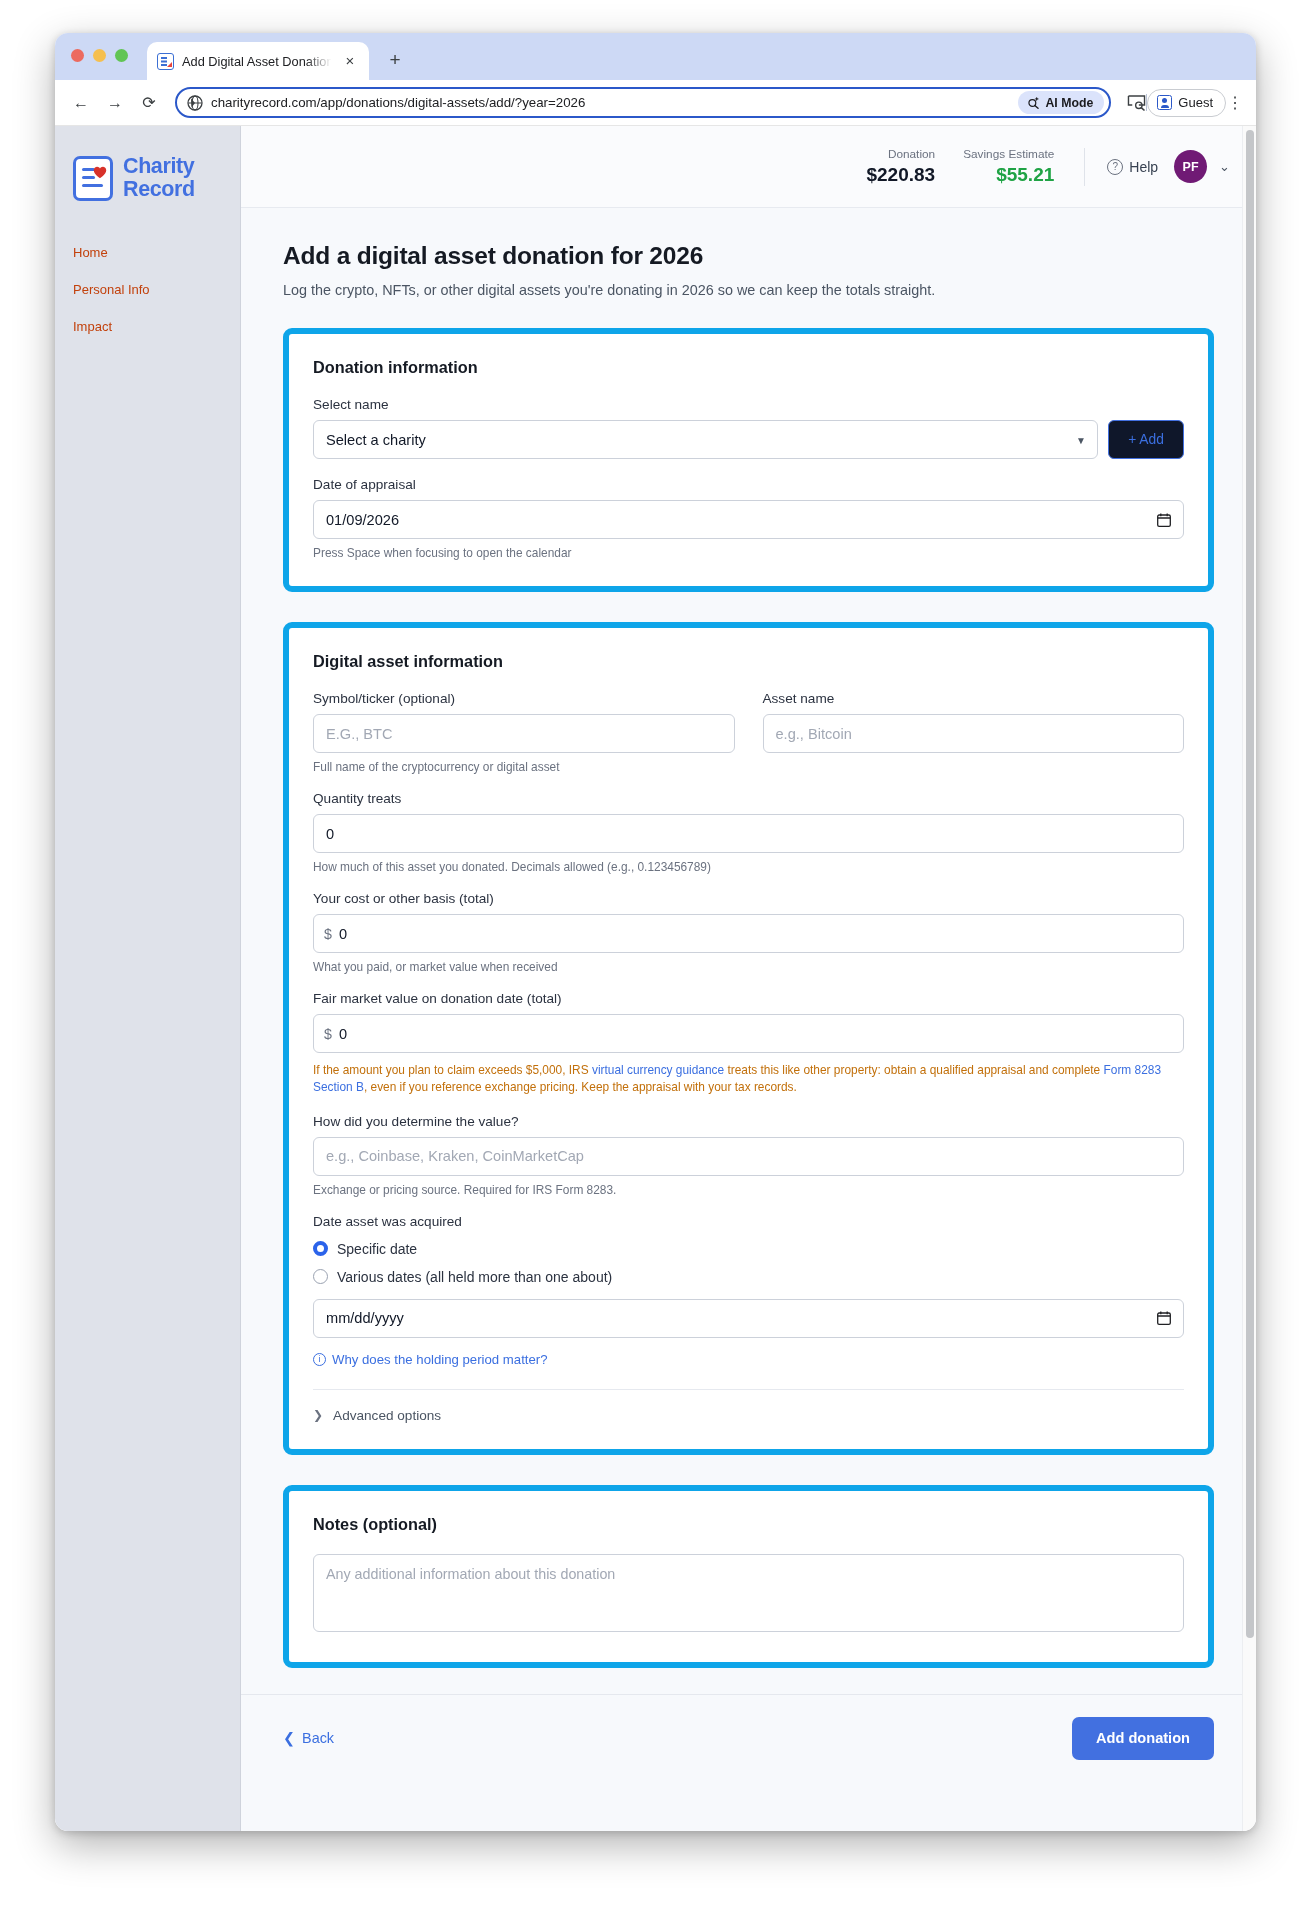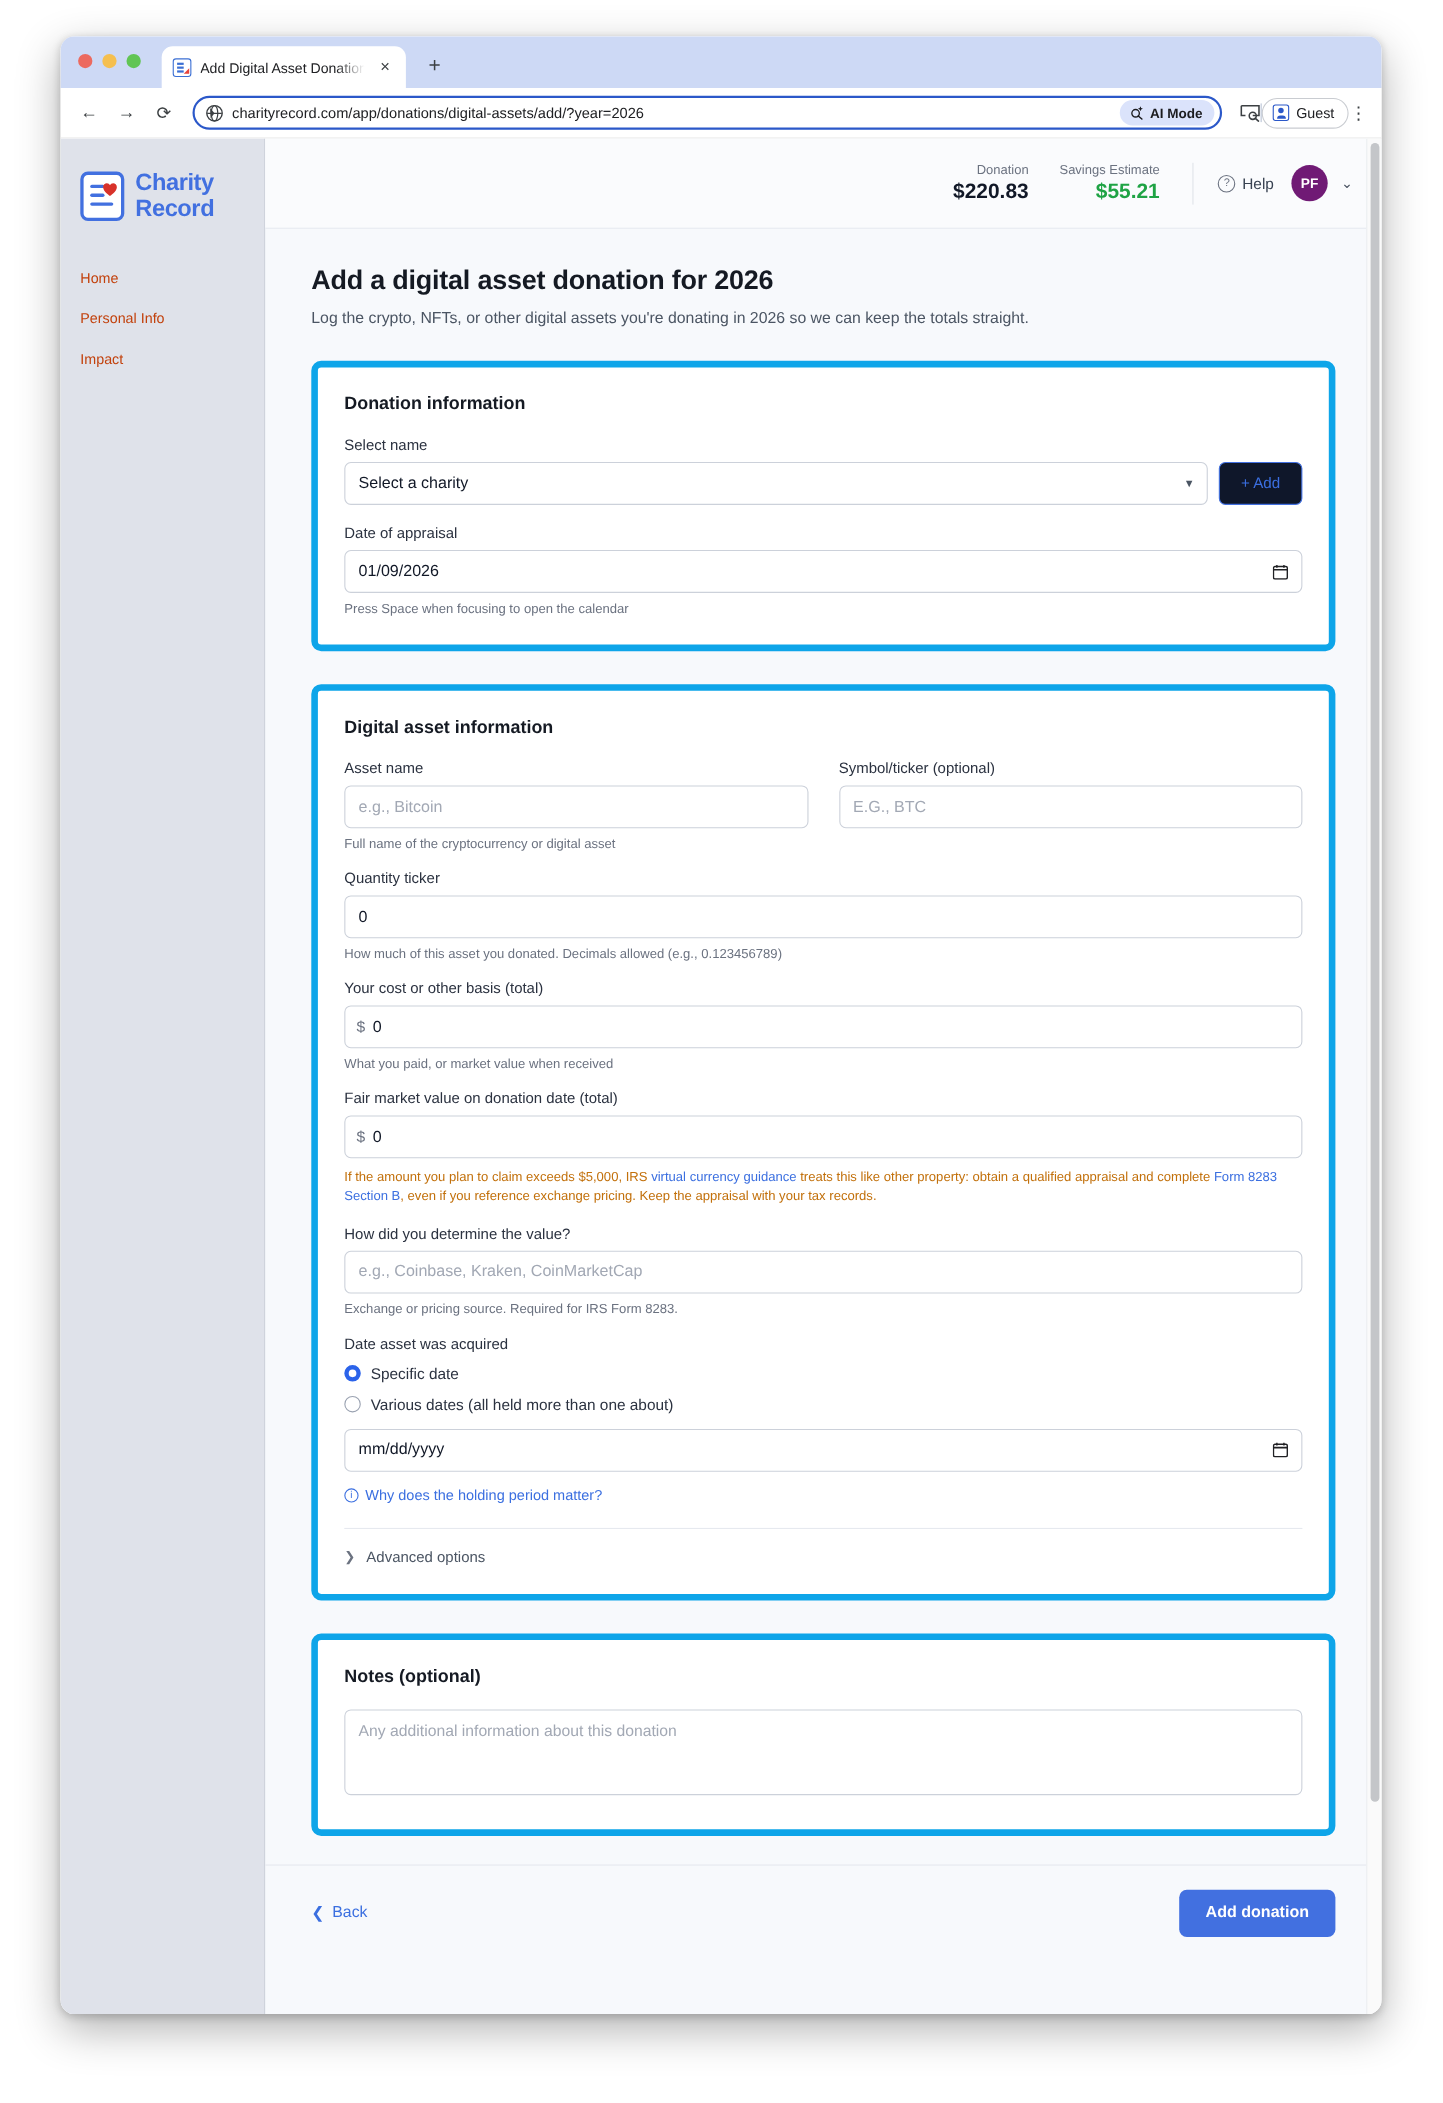--- a/index.html
+++ b/index.html
@@ -483,32 +483,32 @@
               </div>
               <div class="hint">Press Space when focusing to open the calendar</div>
             </div>
           </div>
 
           <div class="card">
             <div class="card-title">Digital asset information</div>
 
             <div class="two-col">
               <div>
+                <label class="label">Symbol/ticker (optional)</label>
+                <div class="inp ph">E.G., BTC</div>
+              </div>
+              <div>
                 <label class="label">Asset name</label>
                 <div class="inp ph">e.g., Bitcoin</div>
               </div>
-              <div>
-                <label class="label">Symbol/ticker (optional)</label>
-                <div class="inp ph">E.G., BTC</div>
-              </div>
             </div>
             <div class="hint">Full name of the cryptocurrency or digital asset</div>
 
             <div class="field" style="margin-top:17px">
-              <label class="label">Quantity ticker</label>
+              <label class="label">Quantity treats</label>
               <div class="inp">0</div>
               <div class="hint">How much of this asset you donated. Decimals allowed (e.g., 0.123456789)</div>
             </div>
 
             <div class="field money" style="margin-top:17px">
               <label class="label">Your cost or other basis (total)</label>
               <div class="inp">
                 <span class="cur">$</span>
                 <span>0</span>
               </div>

